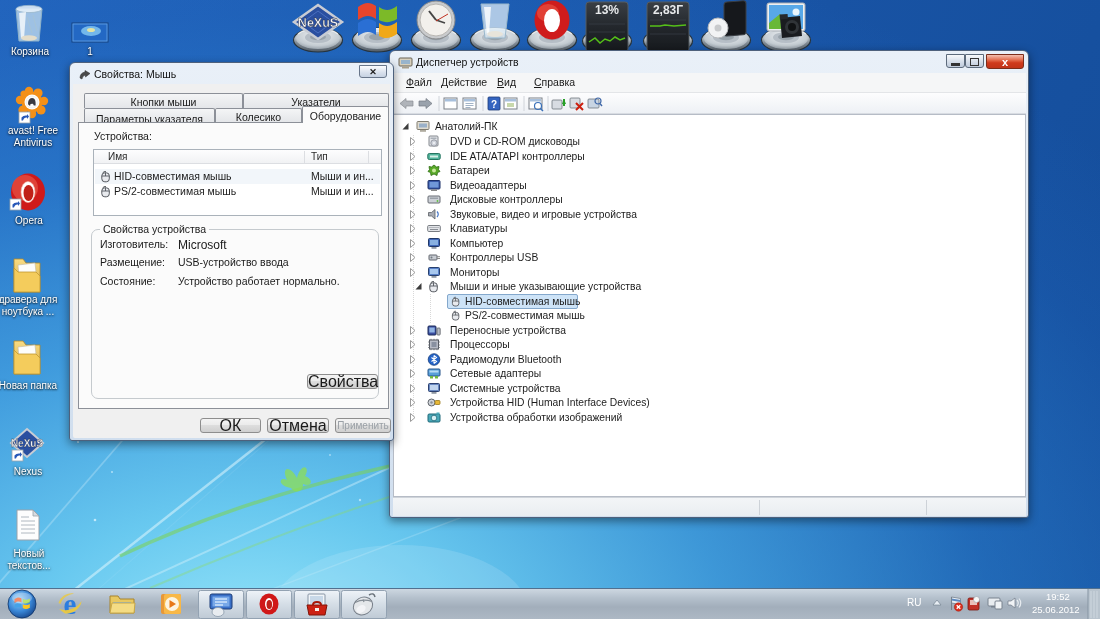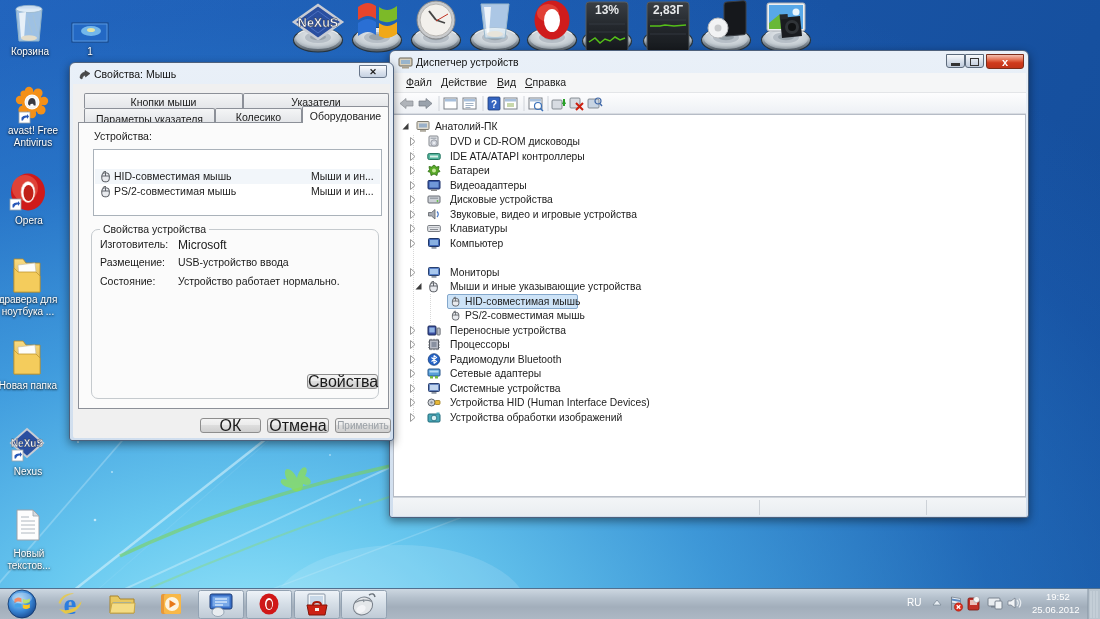--- a/index.html
+++ b/index.html
@@ -250,21 +250,21 @@
     </div>
   <div class="abs" style="left:575px;top:3px;width:19px;height:14px;border:1px solid #5d6b7c;border-radius:0 0 3px 3px;background:linear-gradient(180deg,#f8fafc,#d3dce8 60%,#bfcbdb);">
     <div class="abs" style="left:4px;top:3px;width:9px;height:8px;border:1px solid #333;"></div>
     </div>
   <div class="abs" style="left:596px;top:3px;width:38px;height:15px;border:1px solid #7c2d1a;border-radius:0 0 3px 3px;background:linear-gradient(180deg,#f4c0b0 0%,#e2694a 40%,#cf3a1c 60%,#c23418 100%);color:#fff;font-size:11px;font-weight:bold;text-align:center;line-height:14px;">x</div>
 
   <div class="abs" id="dmmenu" style="left:3px;top:22px;width:633px;height:20px;background:#f5f6f7;border-bottom:1px solid #e3e5e8;font-size:10.5px;color:#1a1a1a;">
     <span style="position:absolute;left:13px;top:3px;"><u>Ф</u>айл</span>
     <span style="position:absolute;left:48px;top:3px;"><u>Д</u>ействие</span>
     <span style="position:absolute;left:104px;top:3px;"><u>В</u>ид</span>
-    <span style="position:absolute;left:132px;top:3px;text-align:right;"><u>С</u>правка</span>
+    <span style="position:absolute;left:141px;top:3px;text-align:right;"><u>С</u>правка</span>
   </div>
 
   <div class="abs" id="dmtool" style="left:3px;top:42px;width:633px;height:21px;background:linear-gradient(180deg,#fdfdfe,#eef1f5);border-bottom:1px solid #d8dce2;">
    <svg width="633" height="21" style="position:absolute;left:0;top:0">
     <defs>
      <g id="tbpanel">
             <rect x="0" y="0" width="13" height="11" fill="#fff" stroke="#7a8088" stroke-width="1"></rect>
             <rect x="1" y="1" width="11" height="2.5" fill="#a8c0dc"></rect>
           </g>
     </defs>
@@ -464,21 +464,21 @@
         </svg>
         <span class="tt" style="left:56px">Видеоадаптеры</span>
       </div>
    <div class="trow" style="top:78px">
         <svg class="ar" style="left:16px">
           <use href="#arc"></use>
         </svg>
         <svg class="ti" style="left:33px">
           <use href="#i-disk"></use>
         </svg>
-        <span class="tt" style="left:56px">Дисковые устройства</span>
+        <span class="tt" style="left:56px">Дисковые контроллеры</span>
       </div>
    <div class="trow" style="top:92.5px">
         <svg class="ar" style="left:16px">
           <use href="#arc"></use>
         </svg>
         <svg class="ti" style="left:33px">
           <use href="#i-snd"></use>
         </svg>
         <span class="tt" style="left:56px">Звуковые, видео и игровые устройства</span>
       </div>
@@ -492,20 +492,29 @@
         <span class="tt" style="left:56px">Клавиатуры</span>
       </div>
    <div class="trow" style="top:121.5px">
         <svg class="ar" style="left:16px">
           <use href="#arc"></use>
         </svg>
         <svg class="ti" style="left:33px">
           <use href="#i-comp"></use>
         </svg>
         <span class="tt" style="left:56px">Компьютер</span>
+      </div>
+   <div class="trow" style="top:136px">
+        <svg class="ar" style="left:16px">
+          <use href="#arc"></use>
+        </svg>
+        <svg class="ti" style="left:33px">
+          <use href="#i-usb"></use>
+        </svg>
+        <span class="tt" style="left:56px">Контроллеры USB</span>
       </div>
    <div class="trow" style="top:150.5px">
         <svg class="ar" style="left:16px">
           <use href="#arc"></use>
         </svg>
         <svg class="ti" style="left:33px">
           <use href="#i-mon"></use>
         </svg>
         <span class="tt" style="left:56px">Мониторы</span>
       </div>
@@ -616,20 +625,26 @@
    <div class="abs" style="left:170px;top:9px;width:146px;height:15px;border:1px solid #8c9098;border-bottom:0;background:linear-gradient(180deg,#f4f5f6,#e4e6e9);border-radius:2px 2px 0 0;font-size:10.5px;text-align:center;color:#1a1a1a;padding-top:2px;">Указатели</div>
 
    <div class="abs" style="left:11px;top:24px;width:131px;height:14px;border:1px solid #8c9098;border-bottom:0;background:linear-gradient(180deg,#f4f5f6,#e4e6e9);border-radius:2px 2px 0 0;font-size:10.5px;text-align:center;color:#1a1a1a;padding-top:4px;">Параметры указателя</div>
    <div class="abs" style="left:142px;top:24px;width:87px;height:14px;border:1px solid #8c9098;border-bottom:0;background:linear-gradient(180deg,#f4f5f6,#e4e6e9);border-radius:2px 2px 0 0;font-size:10.5px;text-align:center;color:#1a1a1a;padding-top:2px;">Колесико</div>
    <div class="abs" style="left:229px;top:22px;width:87px;height:17px;border:1px solid #8c9098;border-bottom:0;background:#fbfbfb;border-radius:2px 2px 0 0;font-size:10.5px;text-align:center;color:#1a1a1a;padding-top:3px;z-index:3;">Оборудование</div>
 
    <div class="abs" style="left:5px;top:38px;width:311px;height:287px;border:1px solid #8c9098;background:#fbfbfb;z-index:2;">
      <div class="abs" style="left:15px;top:7px;font-size:10.5px;color:#1a1a1a;">Устройства:</div>
 
      <div class="abs" style="left:14px;top:26px;width:289px;height:67px;background:#fff;border:1px solid #aab2ba;">
+       <div class="abs" style="left:0;top:0;width:287px;height:14px;background:linear-gradient(180deg,#fdfdfe,#f1f2f4);border-bottom:1px solid #dcdee2;">
+         <span style="position:absolute;left:14px;top:1px;font-size:10px;color:#2a2a2a;">Имя</span>
+         <span style="position:absolute;left:217px;top:1px;font-size:10px;color:#2a2a2a;">Тип</span>
+         <div class="abs" style="left:210px;top:1px;width:1px;height:12px;background:#dcdee2;"></div>
+         <div class="abs" style="left:274px;top:1px;width:1px;height:12px;background:#dcdee2;"></div>
+       </div>
        <div class="abs" style="left:1px;top:19px;width:285px;height:15px;background:#f2f6fa;">
          <svg class="ti" style="position:absolute;left:4px;top:1px;width:14px;height:13px">
               <use href="#i-mouse"></use>
             </svg>
          <span style="position:absolute;left:19px;top:1px;font-size:10.5px;color:#1c1c1c;">HID-совместимая мышь</span>
          <span style="position:absolute;left:216px;top:1px;font-size:10.5px;color:#1c1c1c;">Мыши и ин...</span>
        </div>
        <div class="abs" style="left:1px;top:34px;width:285px;height:15px;">
          <svg class="ti" style="position:absolute;left:4px;top:1px;width:14px;height:13px">
               <use href="#i-mouse"></use>

